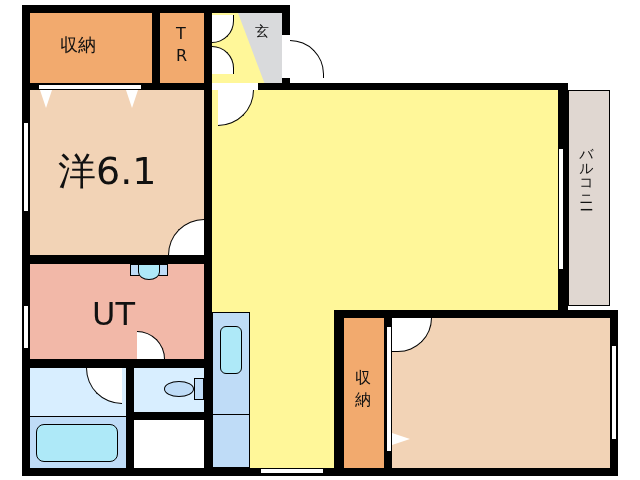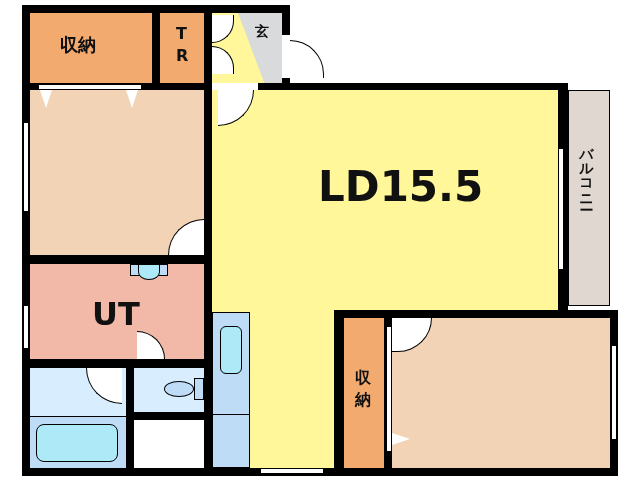--- a/index.html
+++ b/index.html
@@ -6,21 +6,21 @@
   body { width:640px; height:480px; position:relative; overflow:hidden; font-family:"DejaVu Sans","Liberation Sans",sans-serif; }
   .abs { position:absolute; box-sizing:border-box; }
   .wall { position:absolute; background:#000; }
   .lbl { position:absolute; color:#111; white-space:nowrap; line-height:1; }
   .door { position:absolute; box-sizing:border-box; border:1px solid #000; background:#fff; }
   .win { position:absolute; background:#fff; border:1px solid #000; box-sizing:border-box; }
 </style>
 </head>
 <body>
 
-<div class="abs" style="left:0;top:0;width:636px;height:480px;font-weight:bold;">
+<div class="abs" style="left:0;top:0;width:636px;height:480px;">
 
   <div class="abs" style="left:30px;top:13px;width:122px;height:70px;background:#f2aa6e;"></div>
   <div class="abs" style="left:160px;top:13px;width:44px;height:70px;background:#f2aa6e;"></div>
   <div class="abs" style="left:212px;top:13px;width:70px;height:70px;background:#fff799;"></div>
   <div class="abs" style="left:238px;top:13px;width:44px;height:70px;background:#d9dadc;clip-path:polygon(0 0,100% 0,100% 100%,60% 100%);"></div>
   <div class="abs" style="left:30px;top:90px;width:174px;height:165px;background:#f2d3b6;"></div>
   <div class="abs" style="left:212px;top:90px;width:346px;height:220px;background:#fff799;"></div>
   <div class="abs" style="left:212px;top:300px;width:122px;height:168px;background:#fff799;"></div>
   <div class="abs" style="left:568px;top:90px;width:42px;height:216px;background:#e0d7d1;border:1px solid #000;"></div>
   <div class="abs" style="left:30px;top:264px;width:174px;height:95px;background:#f2b8a8;"></div>
@@ -82,19 +82,19 @@
   <div class="win" style="left:23px;top:122px;width:6px;height:90px;"></div>
   <div class="win" style="left:23px;top:305px;width:6px;height:44px;"></div>
   <div class="win" style="left:558px;top:148px;width:6px;height:122px;"></div>
   <div class="win" style="left:611px;top:345px;width:6px;height:95px;"></div>
   <div class="win" style="left:260px;top:468px;width:64px;height:6px;"></div>
 
   <div class="lbl" style="left:60px;top:36px;font-size:18px;">収納</div>
   <div class="lbl" style="left:176px;top:26px;font-size:16px;">T</div>
   <div class="lbl" style="left:176px;top:48px;font-size:16px;">R</div>
   <div class="lbl" style="left:255px;top:24px;font-size:14px;">玄</div>
-  <div class="lbl" style="left:318px;top:166px;font-size:42px;">LD15.5</div>
+  <div class="lbl" style="left:58px;top:152px;font-size:38px;">洋6.1</div>
   <div class="lbl" style="left:580px;top:138px;font-size:14px;writing-mode:vertical-rl;">バルコニー</div>
   <div class="lbl" style="left:92px;top:298px;font-size:32px;">UT</div>
   <div class="lbl" style="left:355px;top:370px;font-size:16px;">収</div>
   <div class="lbl" style="left:355px;top:392px;font-size:16px;">納</div>
 
 </div>
 
 </body></html>

